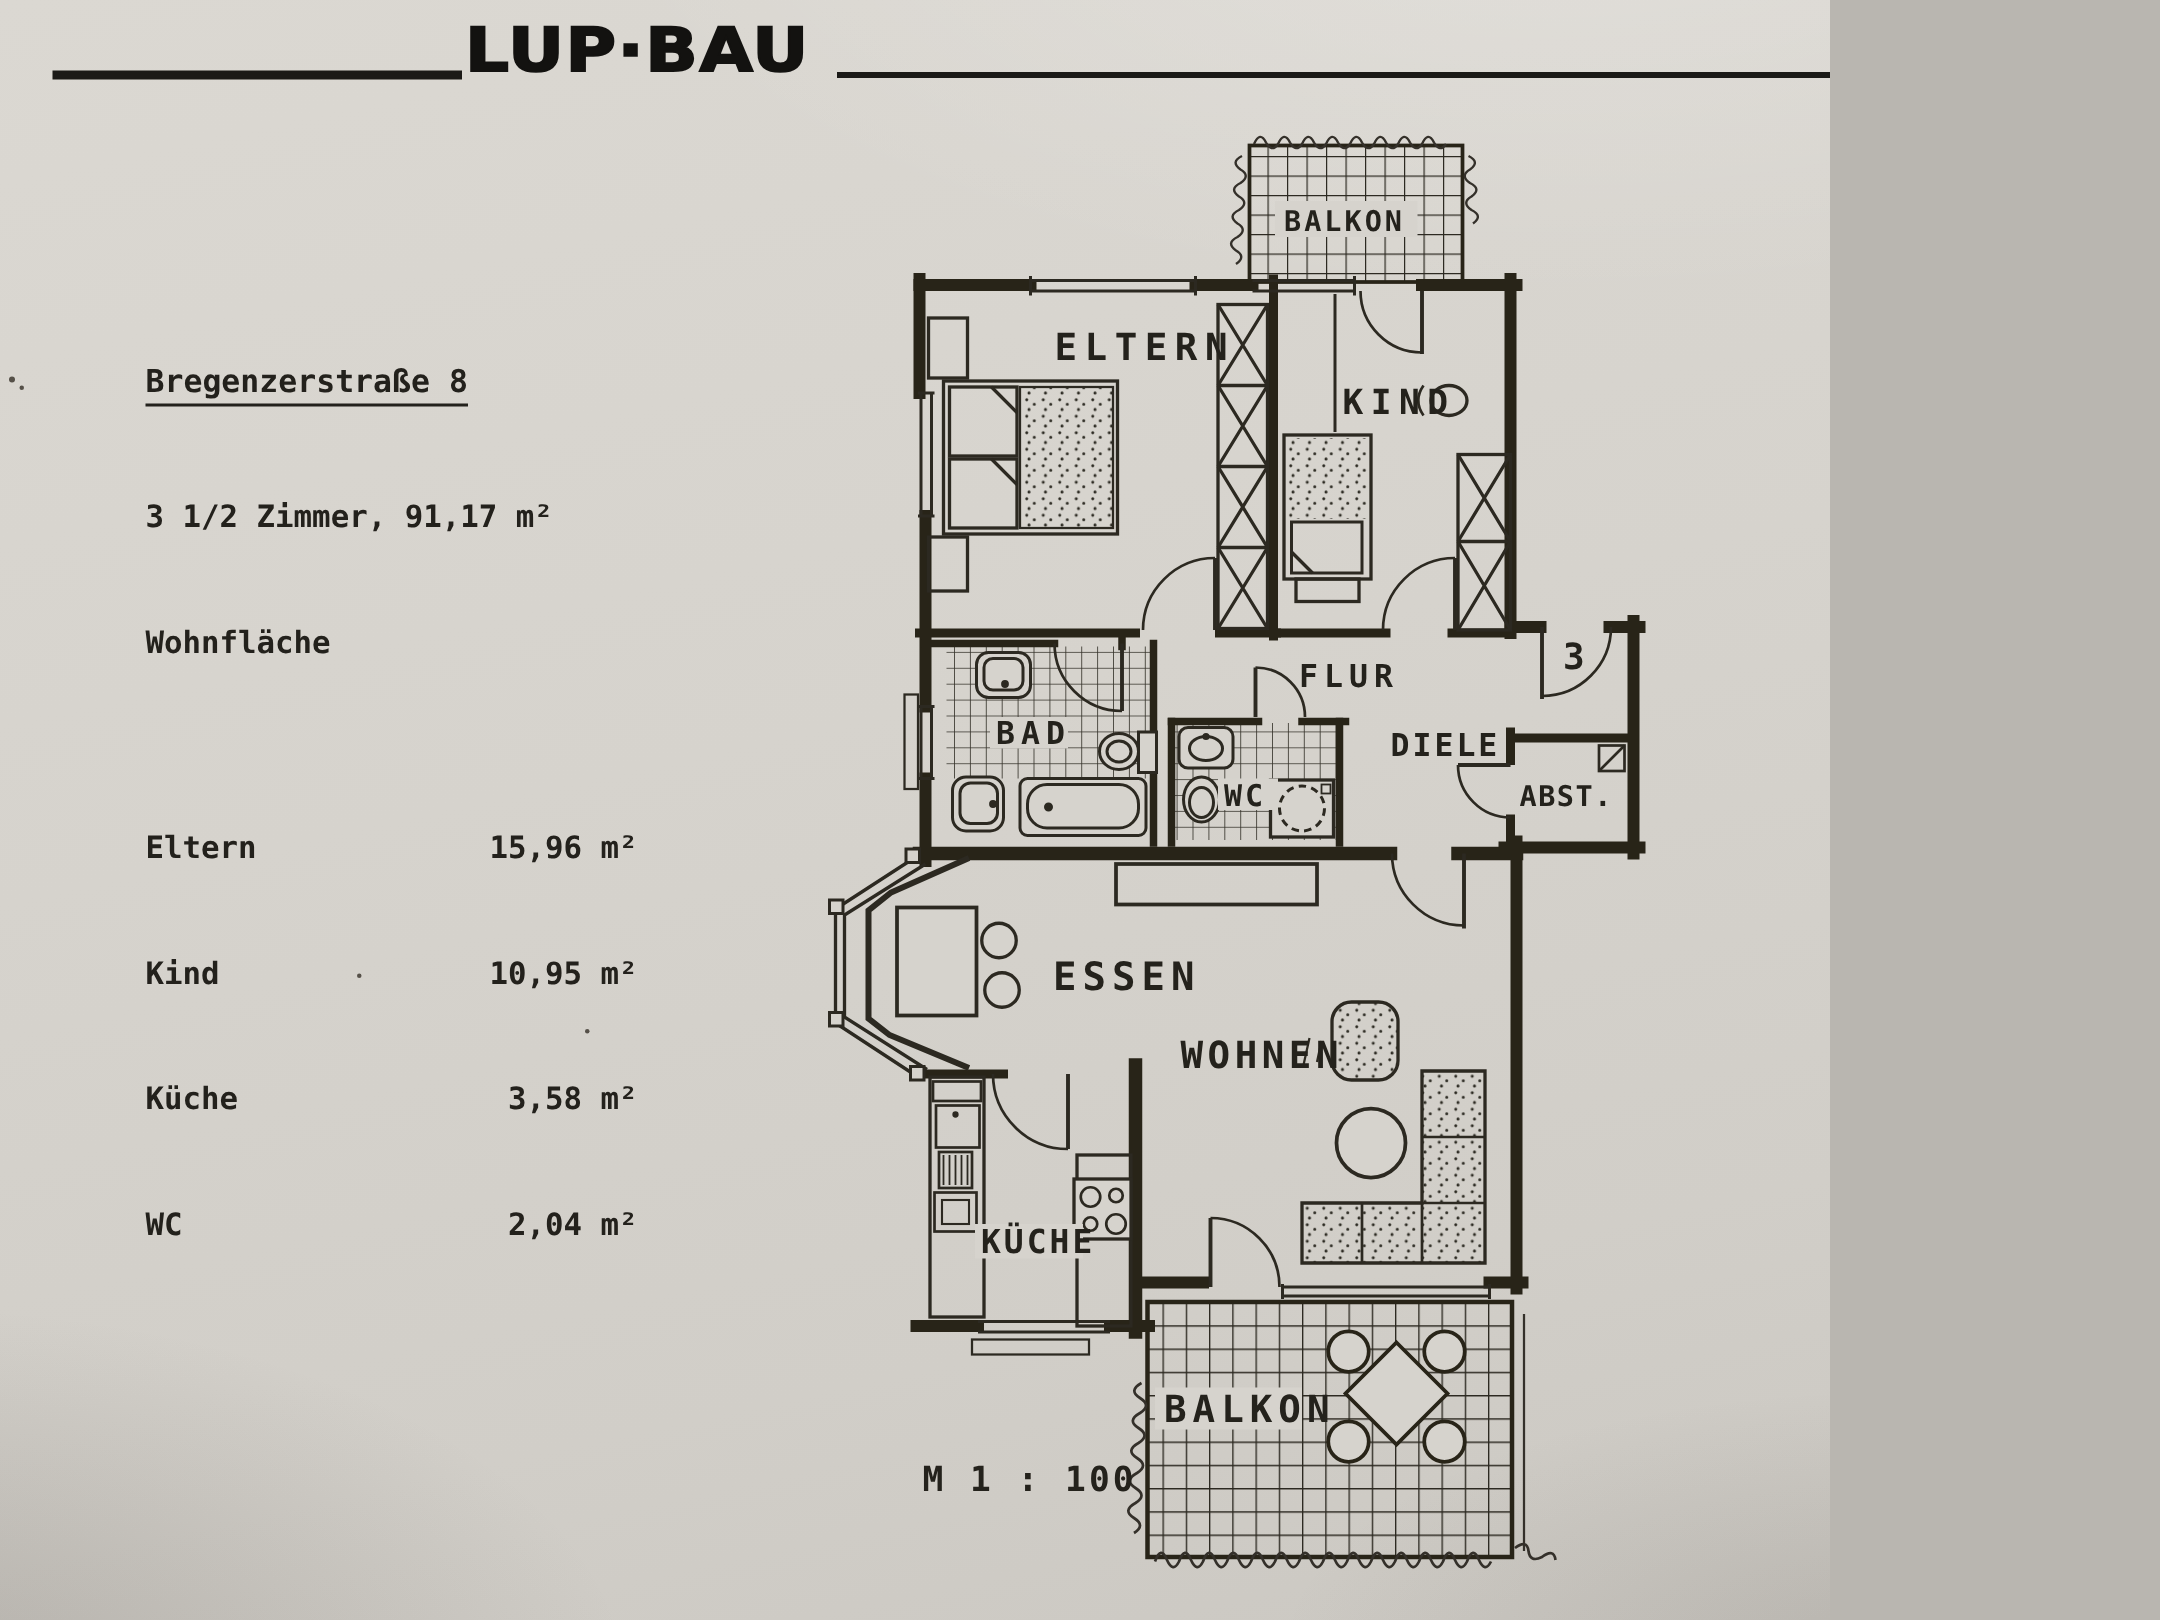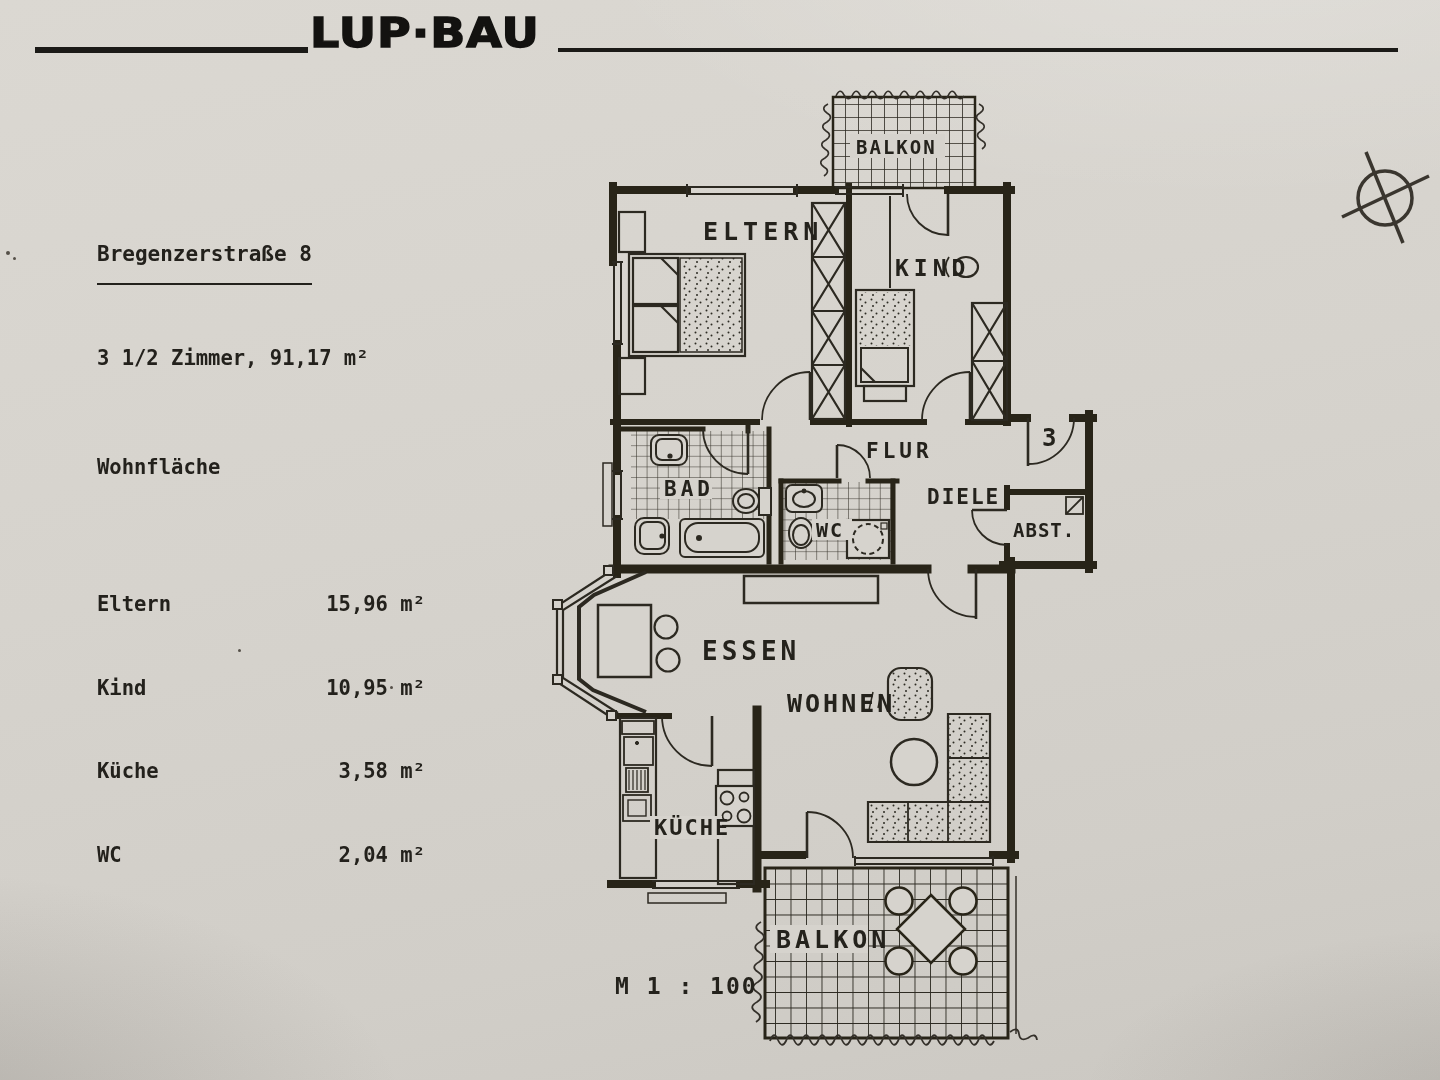--- a/index.html
+++ b/index.html
@@ -1,39 +1,39 @@
 <!DOCTYPE html>
 <html><head>
 <meta charset="utf-8">
 <style>
   html,body{margin:0;padding:0;background:#b9b6b0;}
   .page{
-    position:relative;width:1440px;height:1080px;overflow:hidden;
+    position:relative;width:1220px;height:1080px;overflow:hidden;
     background:
       radial-gradient(1100px 480px at 85% -8%, rgba(255,255,255,0.22), transparent 60%),
       radial-gradient(900px 460px at -6% 104%, rgba(66,60,54,0.20), transparent 55%),
       radial-gradient(760px 320px at 104% 102%, rgba(66,60,54,0.14), transparent 55%),
       linear-gradient(168deg,#dbd8d2 0%,#d6d3cd 45%,#d1cec8 78%,#cbc8c2 100%);
     font-family:"DejaVu Sans Mono","Liberation Mono",monospace;
     color:#23211c;
   }
   .rule{position:absolute;background:#1b1a17;}
   .rule-left{left:35px;top:47px;width:273px;height:6px;}
   .rule-right{left:558px;top:48px;width:840px;height:4px;}
   .logo{
     position:absolute;left:310px;top:6px;
     font-family:"DejaVu Sans","Liberation Sans",sans-serif;
     font-weight:bold;font-size:46px;letter-spacing:1px;color:#131210;
     transform:scaleY(0.88);-webkit-text-stroke:1.5px #131210;
     white-space:pre;
   }
   .info{position:absolute;left:97px;top:194px;width:328px;font-size:20.5px;font-weight:700;white-space:pre;}
-  .addr{display:inline-block;font-size:21px;border-bottom:2.5px solid #23211c;padding-bottom:17px;margin-bottom:7px;}
+  .addr{display:inline-block;font-size:21px;border-bottom:2.5px solid #23211c;padding-bottom:3px;margin-bottom:7px;}
   .iline{line-height:36px;}
-  .heading{margin-top:25px;line-height:37px;}
+  .heading{line-height:37px;}
   .rows{margin-top:5px;}
   .row{display:flex;justify-content:space-between;line-height:35.5px;}
   .speck{position:absolute;border-radius:50%;background:#555048;}
   svg text{font-family:"DejaVu Sans Mono","Liberation Mono",monospace;font-weight:700;fill:#24221c;}
 </style>
 </head>
 <body>
 
 <div class="page">
 

